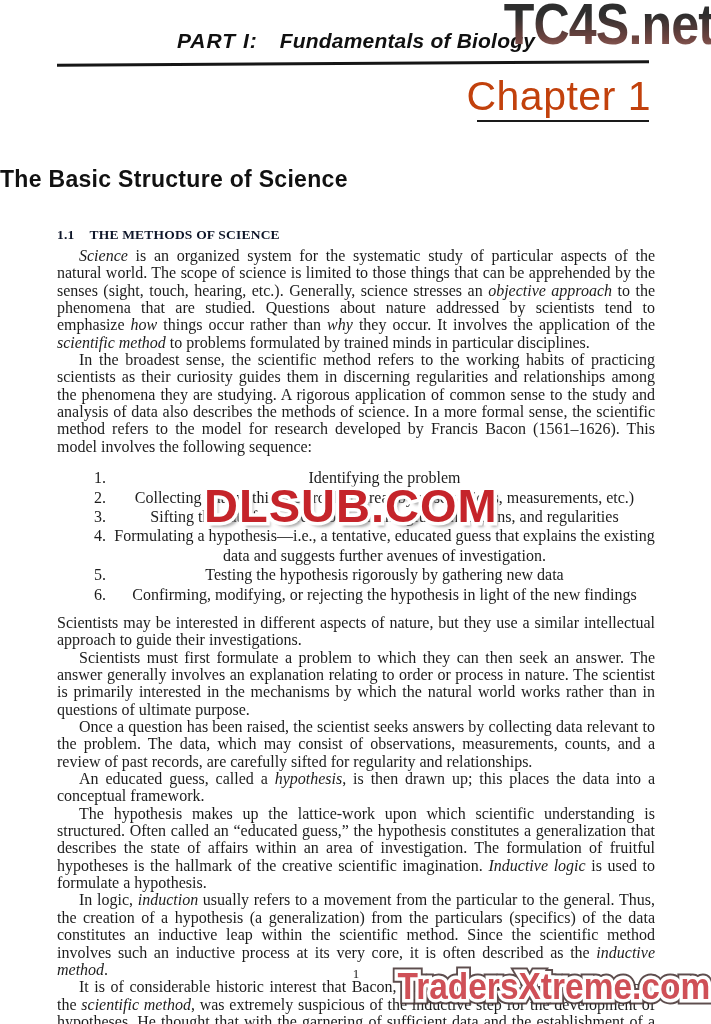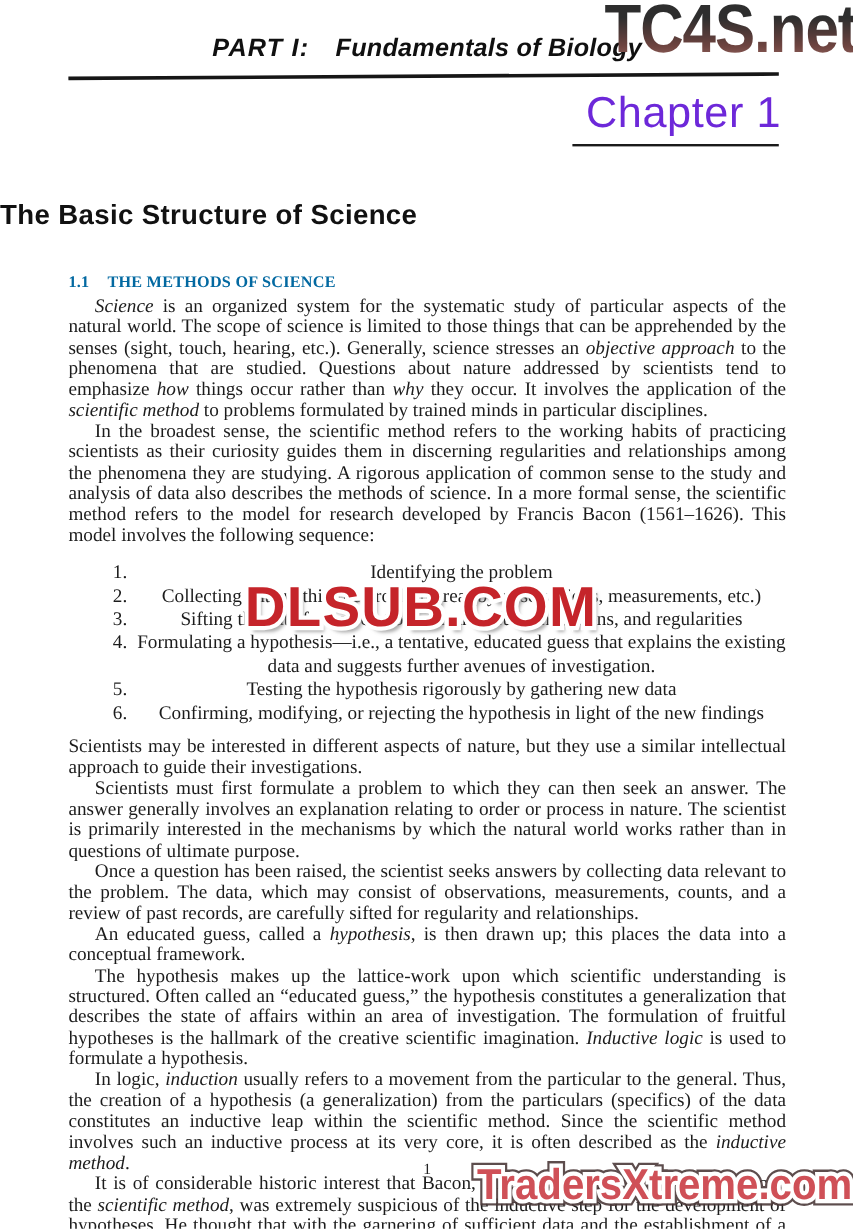--- a/index.html
+++ b/index.html
@@ -17,36 +17,36 @@
     font-size:21px; color:#101010; white-space:nowrap;
   }
   .hdr-part .plain { font-weight:bold; letter-spacing:1px; }
   .hdr-part .bold  { font-weight:bold; margin-left:16px; letter-spacing:.2px; }
   .hdr-rule {
     position:absolute; top:62px; left:57px; width:592px; height:3px;
     background:#161616; transform:rotate(-0.35deg);
   }
   .chapter {
     position:absolute; top:73px; right:60px;
-    font-family:"Liberation Sans", sans-serif; font-size:36px; color:#6d28d9;
+    font-family:"Liberation Sans", sans-serif; font-size:41px; color:#c2410c;
     letter-spacing:.5px;
   }
   .chapter-underline {
     position:absolute; top:120px; left:477px; width:172px; height:2px; background:#1a1a1a;
   }
 
   
   .title {
     position:absolute; top:166px; left:0; width:711px; text-align:left;
     font-family:"Liberation Sans", sans-serif; font-weight:bold;
     font-size:23px; letter-spacing:.3px; color:#111;
   }
   .section-heading {
     position:absolute; top:227px; left:57px;
-    font-weight:bold; font-size:13.5px; color:#0369a1; letter-spacing:.2px;
+    font-weight:bold; font-size:13.5px; color:#0f172a; letter-spacing:.2px;
   }
   .section-heading .num { margin-right:15px; }
 
   
   .bodycol {
     position:absolute; top:247px; left:57px; width:598px;
     font-size:16px; line-height:17.35px; text-align:justify;
   }
   .bodycol p { margin:0; text-indent:22px; }
   .bodycol p.noindent { text-indent:0; }

